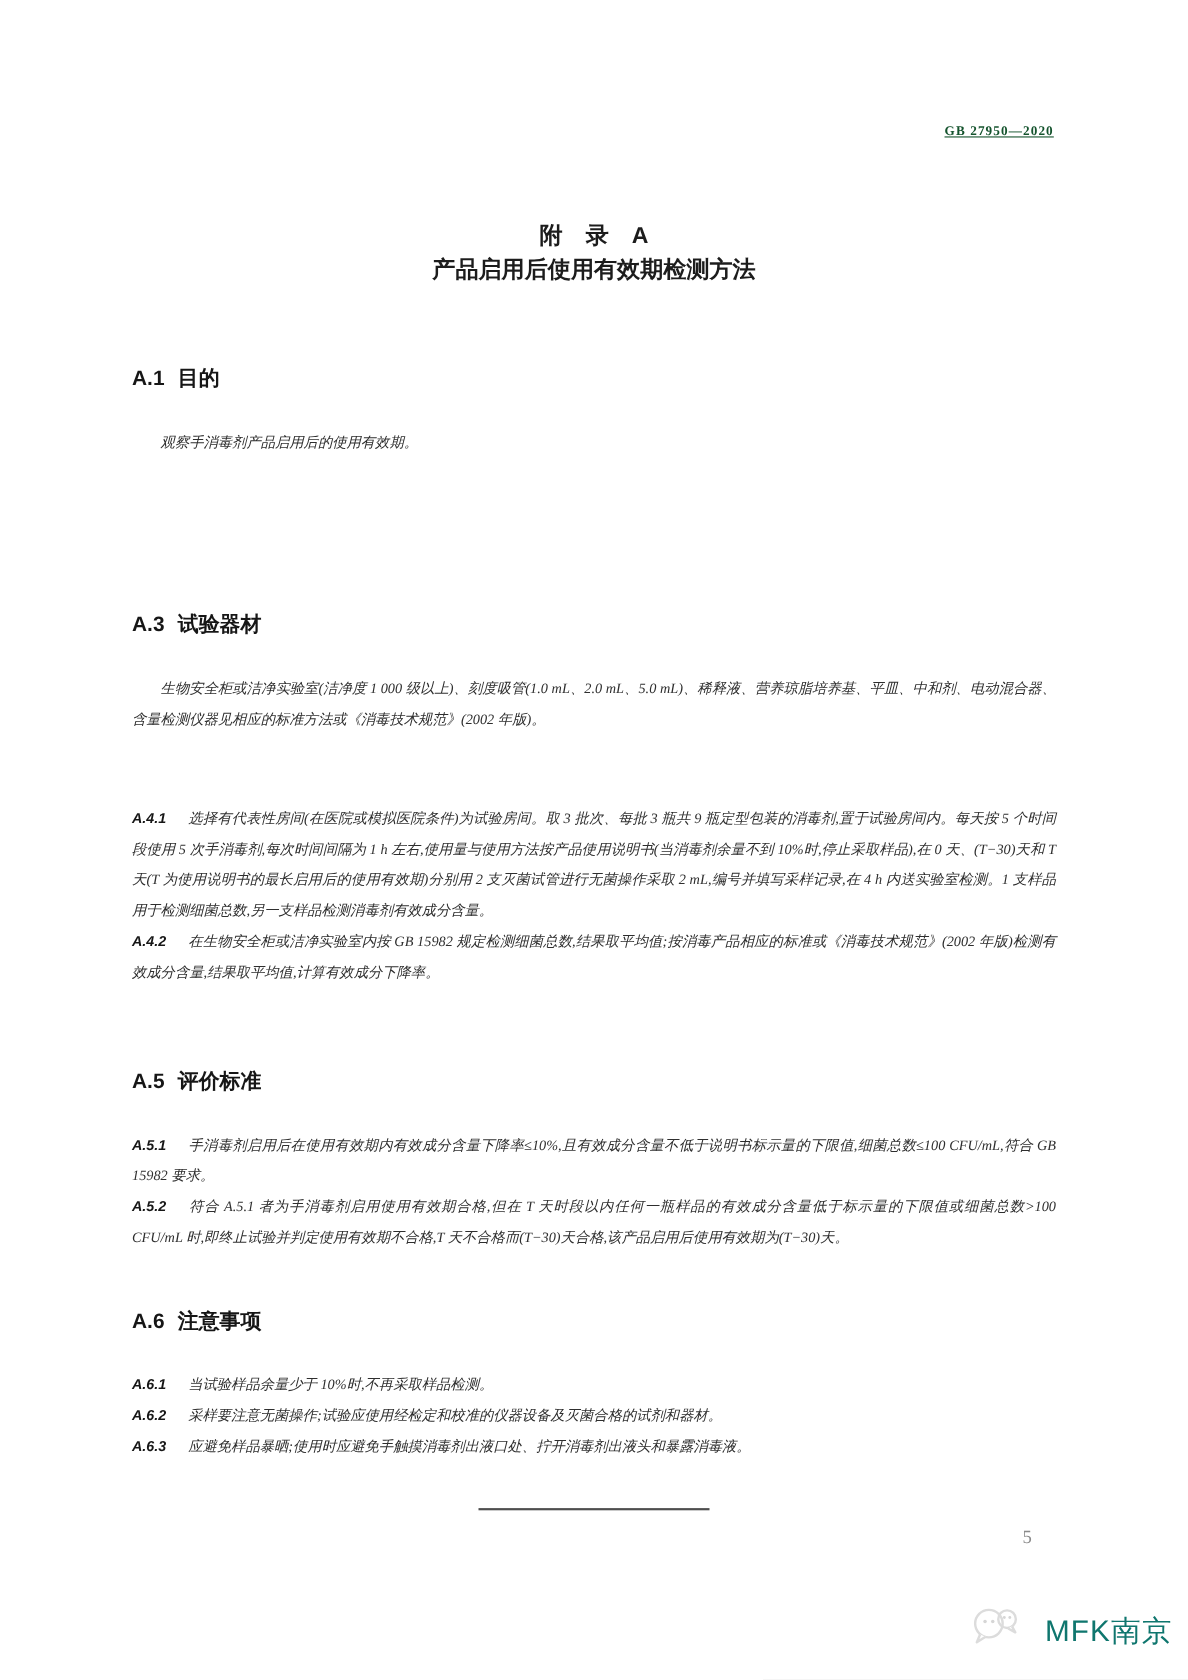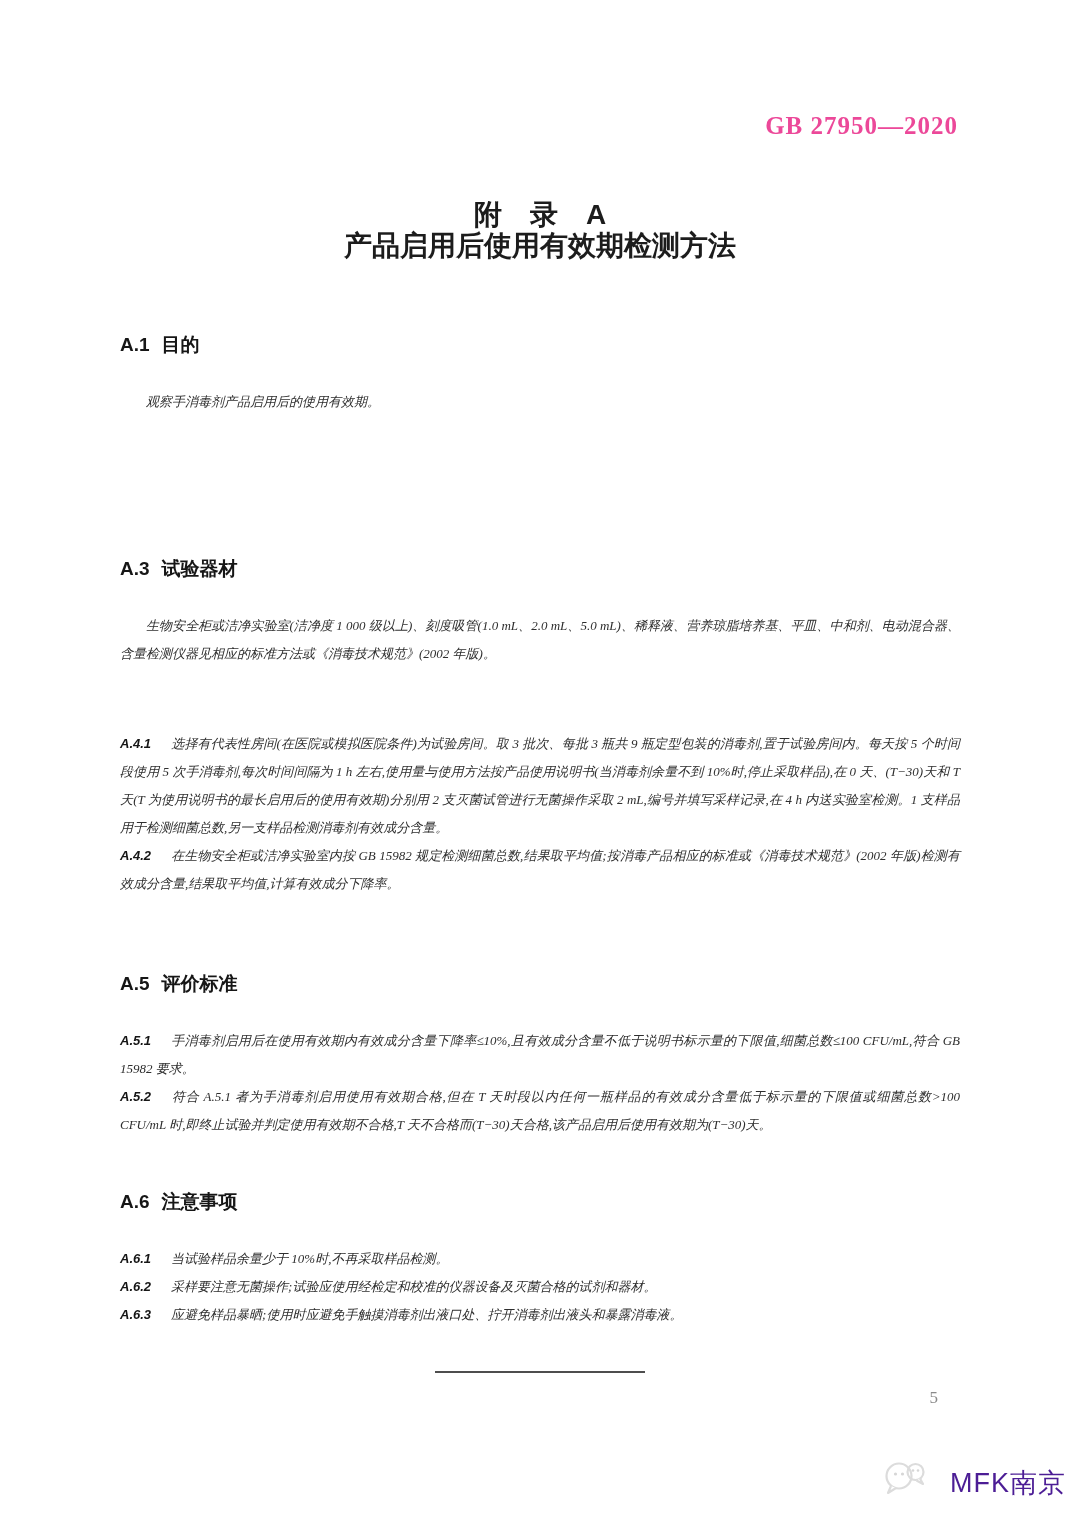--- a/index.html
+++ b/index.html
@@ -7,30 +7,31 @@
     position:relative;
     width:1080px; height:1527px;
     margin:0 auto;
     background:#ffffff;
     font-family:"Liberation Serif","DejaVu Serif",serif;
     color:#333333;
     overflow:hidden;
   }
   .doc-header {
     position:absolute; top:112px; right:122px;
-    font-weight:bold; font-size:25px; color:#ec4899;
+    font-weight:bold; font-size:12px; color:#14532d;
     letter-spacing:1px;
+    text-decoration:underline;
   }
   .title-block {
     position:absolute; top:200px; left:120px; right:120px;
     text-align:center;
     font-family:"Liberation Sans","DejaVu Sans",sans-serif;
     font-weight:bold; color:#1c1c1c;
   }
-  .title-line { font-size:28px; line-height:30px; }
+  .title-line { font-size:21px; line-height:30px; }
   .title-line + .title-line { margin-top:1px; }
   .section { position:absolute; left:120px; right:120px; }
   .sec-heading {
     margin:0; font-family:"Liberation Sans","DejaVu Sans",sans-serif;
     font-weight:bold; font-size:19px; line-height:22px; color:#161616;
   }
   .sec-num { margin-right:12px; }
   .para {
     margin:32px 0 0 0;
     font-size:13px; line-height:28px;
@@ -48,21 +49,21 @@
     width:210px; margin-left:-105px;
     border-top:2px solid #4e4e4e;
   }
   .page-number {
     position:absolute; top:1388px; right:142px;
     font-size:17px; color:#8a8a8a;
   }
   .watermark {
     position:absolute; top:1460px; right:14px;
     display:flex; align-items:center; gap:22px;
-    color:#4c1d95;
+    color:#0f766e;
     font-family:"Liberation Sans","DejaVu Sans",sans-serif;
     font-size:27px; letter-spacing:1px;
     user-select:none;
   }
   .wm-icon { display:inline-block; }
 </style>
 </head>
 <body>
 
 <div class="page">

